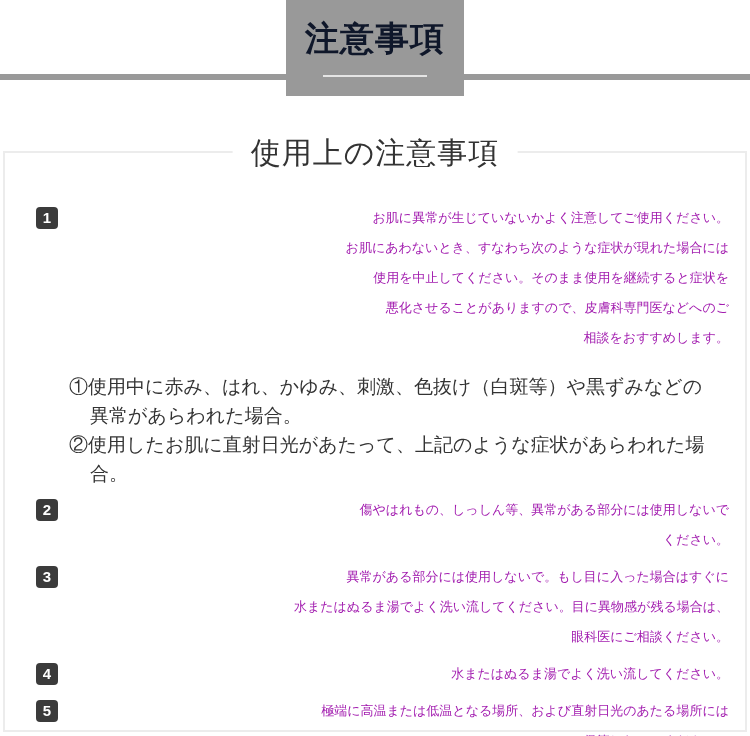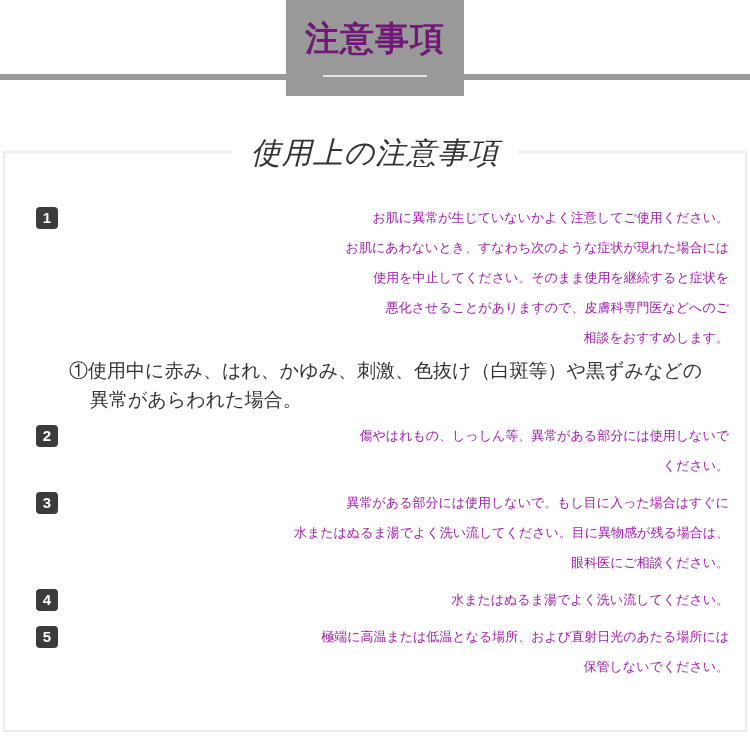--- a/index.html
+++ b/index.html
@@ -28,21 +28,21 @@
     position: relative;
     width: 178px; height: 96px;
     margin: 0 auto;
     background: #999999;
     text-align: center;
   }
   .header-title {
     padding-top: 20px;
     font-size: 34px;
     font-weight: bold;
-    color: #701a75;
+    color: #0f172a;
     letter-spacing: 1px;
     line-height: 1.1;
   }
   .header-divider {
     position: absolute;
     left: 50%; bottom: 19px;
     transform: translateX(-50%);
     width: 104px; height: 2px;
     background: rgba(255, 255, 255, 0.75);
   }
@@ -60,21 +60,20 @@
     position: absolute;
     top: -22px; left: 50%;
     transform: translateX(-50%);
     background: #ffffff;
     padding: 0 18px;
     font-size: 30px;
     line-height: 44px;
     color: #333333;
     letter-spacing: 1px;
     white-space: nowrap;
-    font-style: italic;
   }
 
   
   .note-item {
     display: flex;
     align-items: flex-start;
   }
   .note-item + .note-item { margin-top: 7px; }
   .badge {
     flex: 0 0 22px;
@@ -89,21 +88,21 @@
     text-align: center;
   }
   .note-body { flex: 1 1 auto; min-width: 0; }
   .note-text {
     font-size: 13px;
     line-height: 30px;
     color: #a21caf;
     white-space: pre-line;
     text-align: right;
   }
-  .note-subitems { margin-top: 3px; }
+  .note-subitems { margin-top: 19px; }
   .note-subitem {
     font-size: 19px;
     line-height: 29px;
     color: #333333;
     white-space: pre-line;
     padding-left: 21px;
     text-indent: -21px;
   }
 </style>
 </head>
@@ -126,20 +125,21 @@
       <span class="badge">1</span>
       <div class="note-body">
         <div class="note-text">お肌に異常が生じていないかよく注意してご使用ください。
 お肌にあわないとき、すなわち次のような症状が現れた場合には
 使用を中止してください。そのまま使用を継続すると症状を
 悪化させることがありますので、皮膚科専門医などへのご
 相談をおすすめします。</div>
         <div class="note-subitems">
           <div class="note-subitem">①使用中に赤み、はれ、かゆみ、刺激、色抜け（白斑等）や黒ずみなどの
 異常があらわれた場合。</div>
+          <div class="note-subitem">②使用したお肌に直射日光があたって、上記のような症状があらわれた場合。</div>
         </div>
       </div>
     </div>
 
     <div class="note-item">
       <span class="badge">2</span>
       <div class="note-body">
         <div class="note-text">傷やはれもの、しっしん等、異常がある部分には使用しないで
 ください。</div>
       </div>

